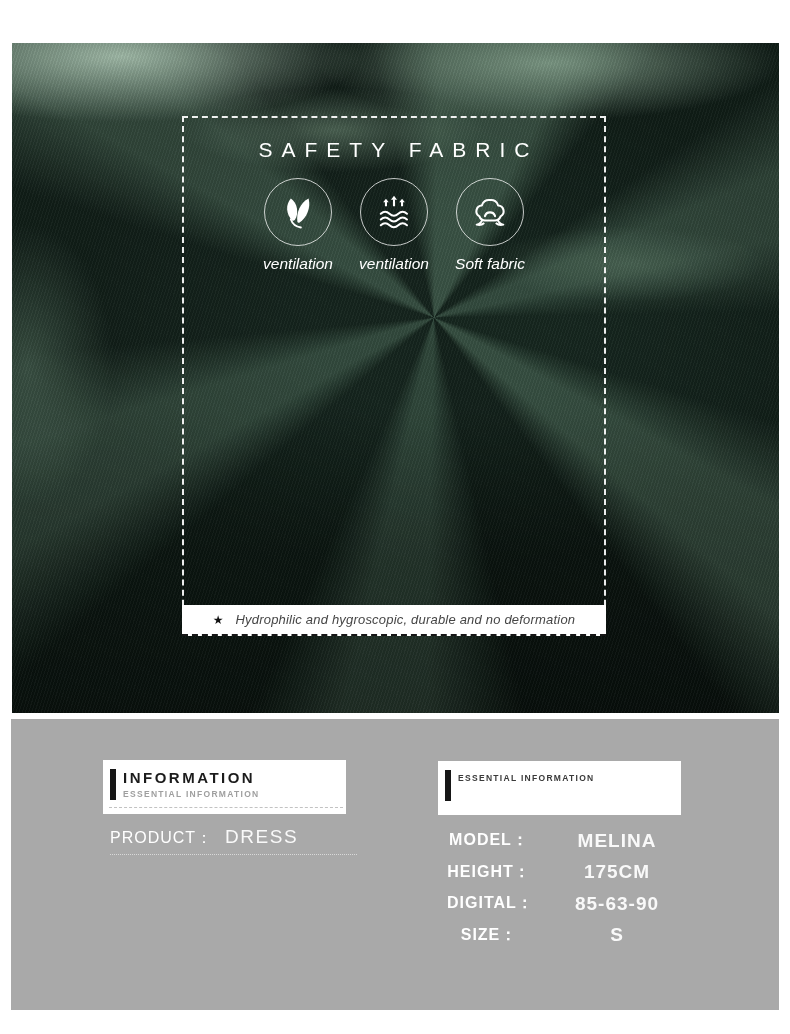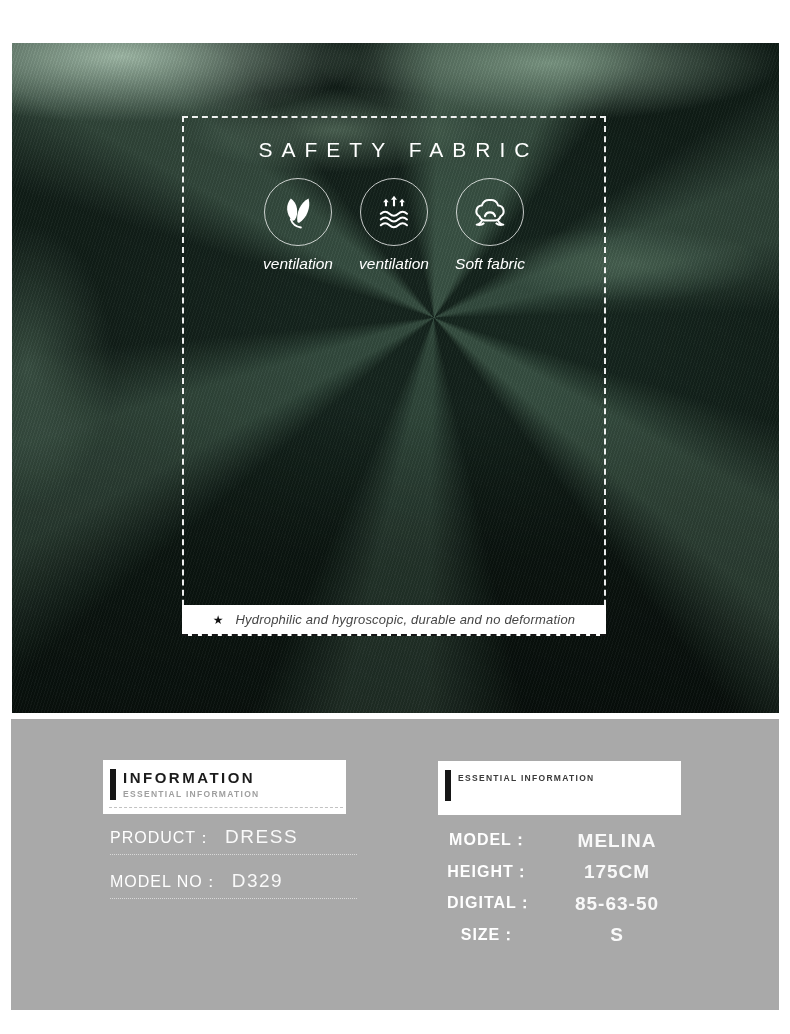--- a/index.html
+++ b/index.html
@@ -148,37 +148,34 @@
       <div class="header-box">
         <span class="header-bar"></span>
         <div class="header-title">INFORMATION</div>
         <div class="header-sub sub-faded">ESSENTIAL INFORMATION</div>
         <span class="header-dash"></span>
       </div>
       <div class="rows-left">
         <div class="row-l">
           <span class="label">PRODUCT：</span><span class="value">DRESS</span>
         </div>
-        <div class="row-l">
-          <span class="label">MODEL NO：</span><span class="value">D329</span>
-        </div>
       </div>
     </div>
 
     <div class="col-right">
       <div class="header-box">
         <span class="header-bar"></span>
         <div class="header-sub sub-dark">ESSENTIAL INFORMATION</div>
       </div>
       <div class="rows-right">
         <span class="label">MODEL：</span>
         <span class="value">MELINA</span>
         <span class="label">HEIGHT：</span>
         <span class="value">175CM</span>
         <span class="label">DIGITAL：</span>
-        <span class="value">85-63-50</span>
+        <span class="value">85-63-90</span>
         <span class="label">SIZE：</span>
         <span class="value">S</span>
       </div>
     </div>
 
   </section>
 </div>
 
 </body></html>

